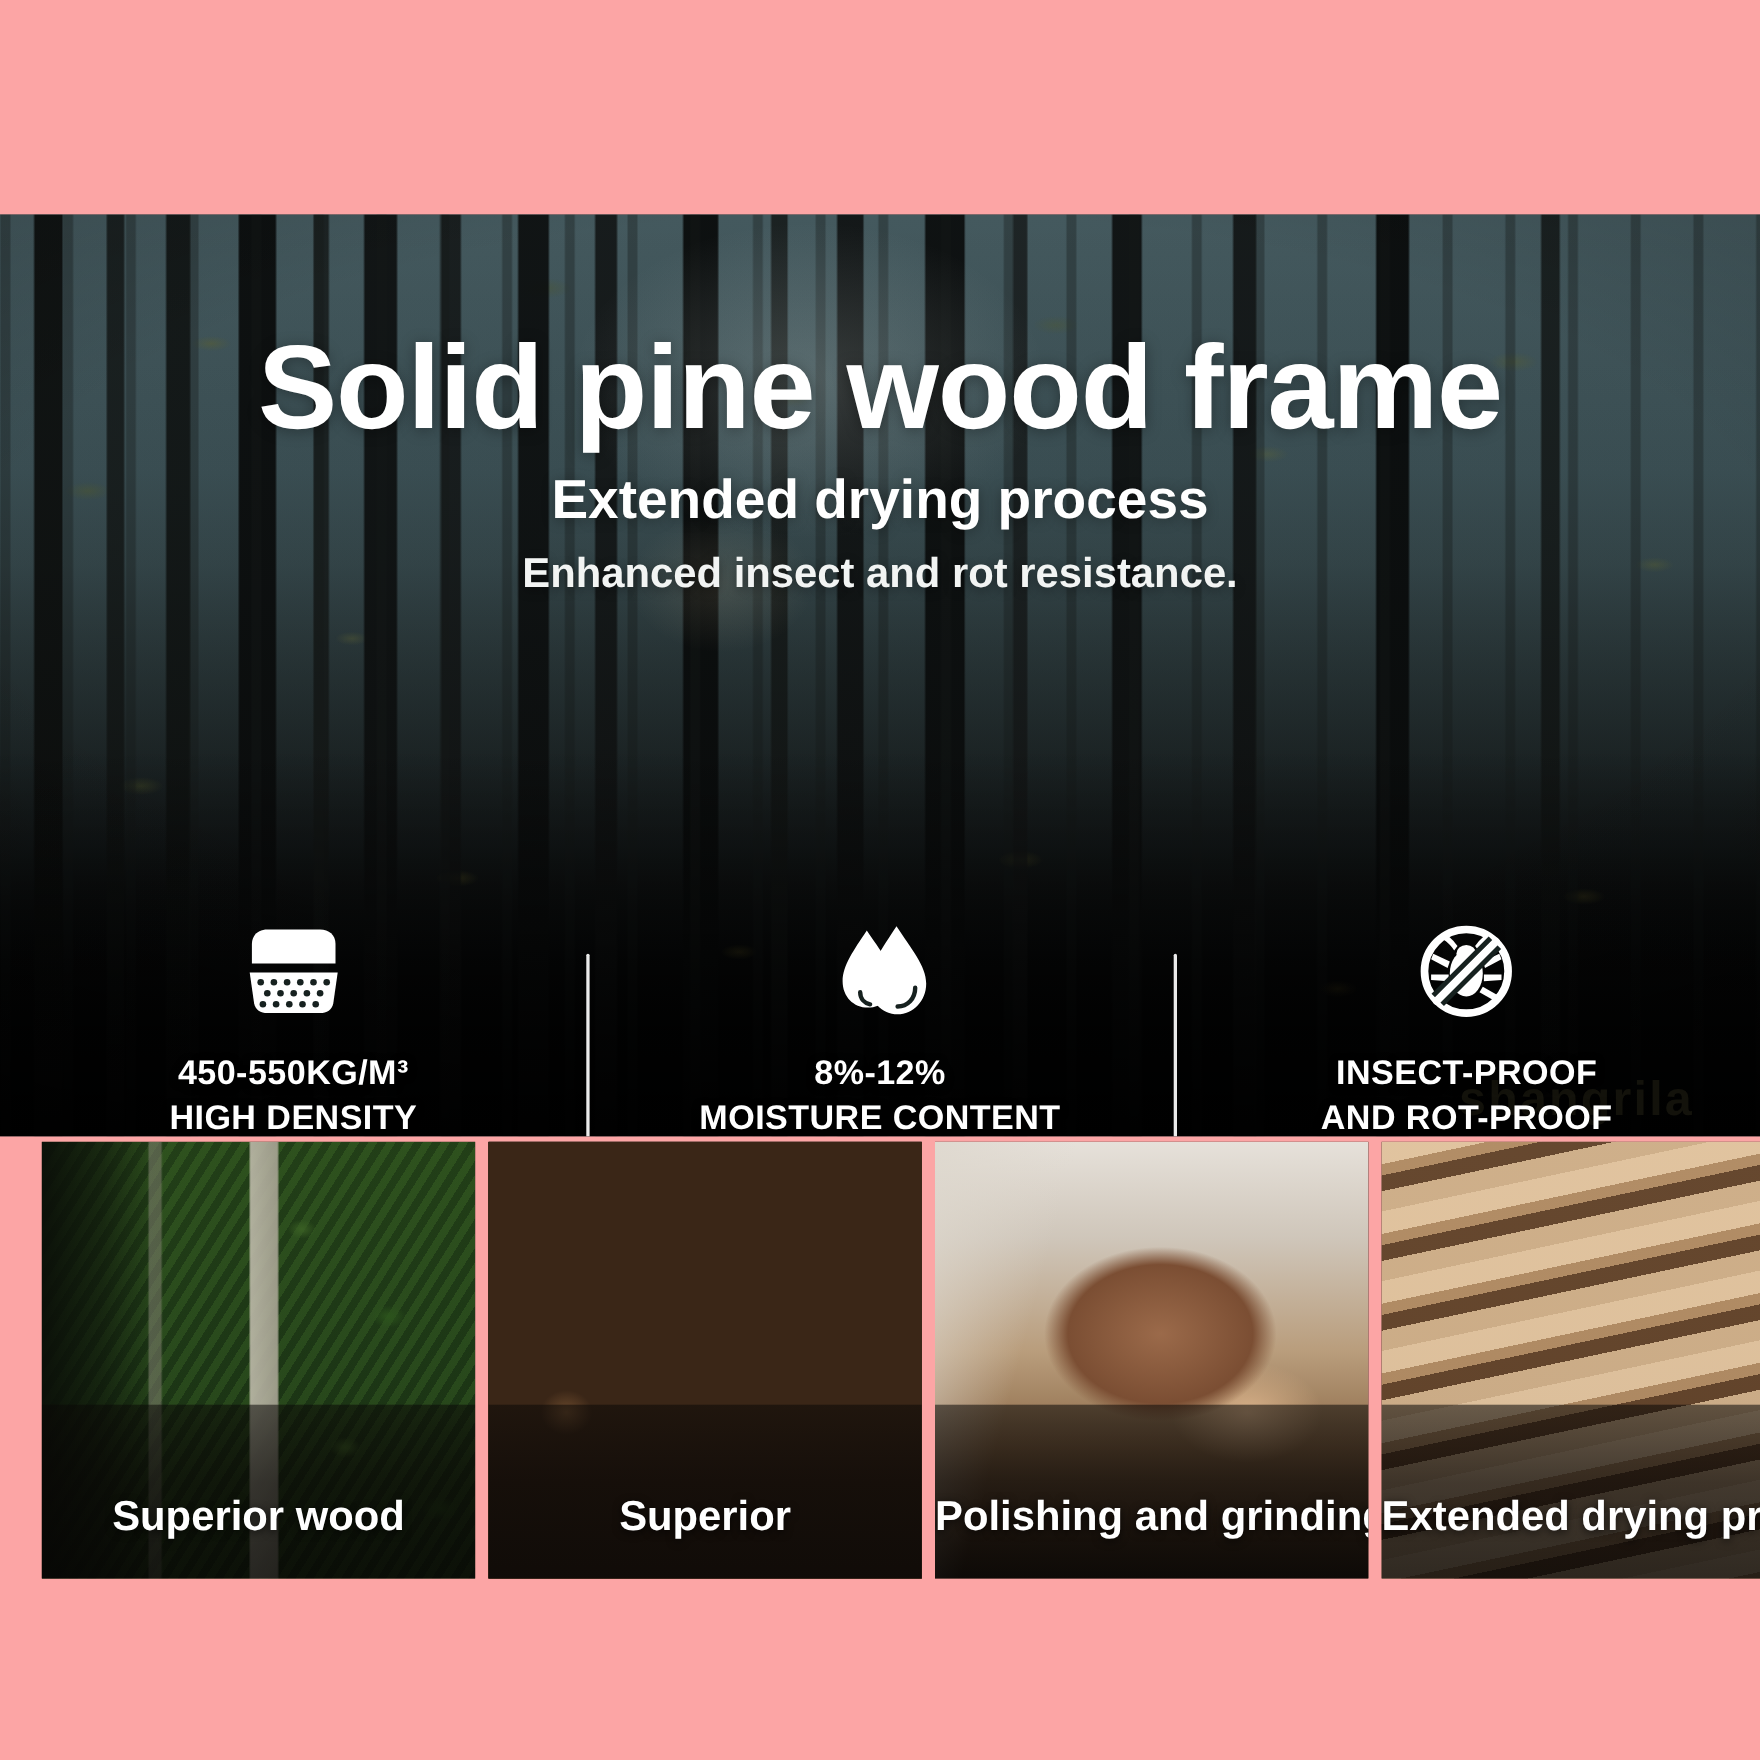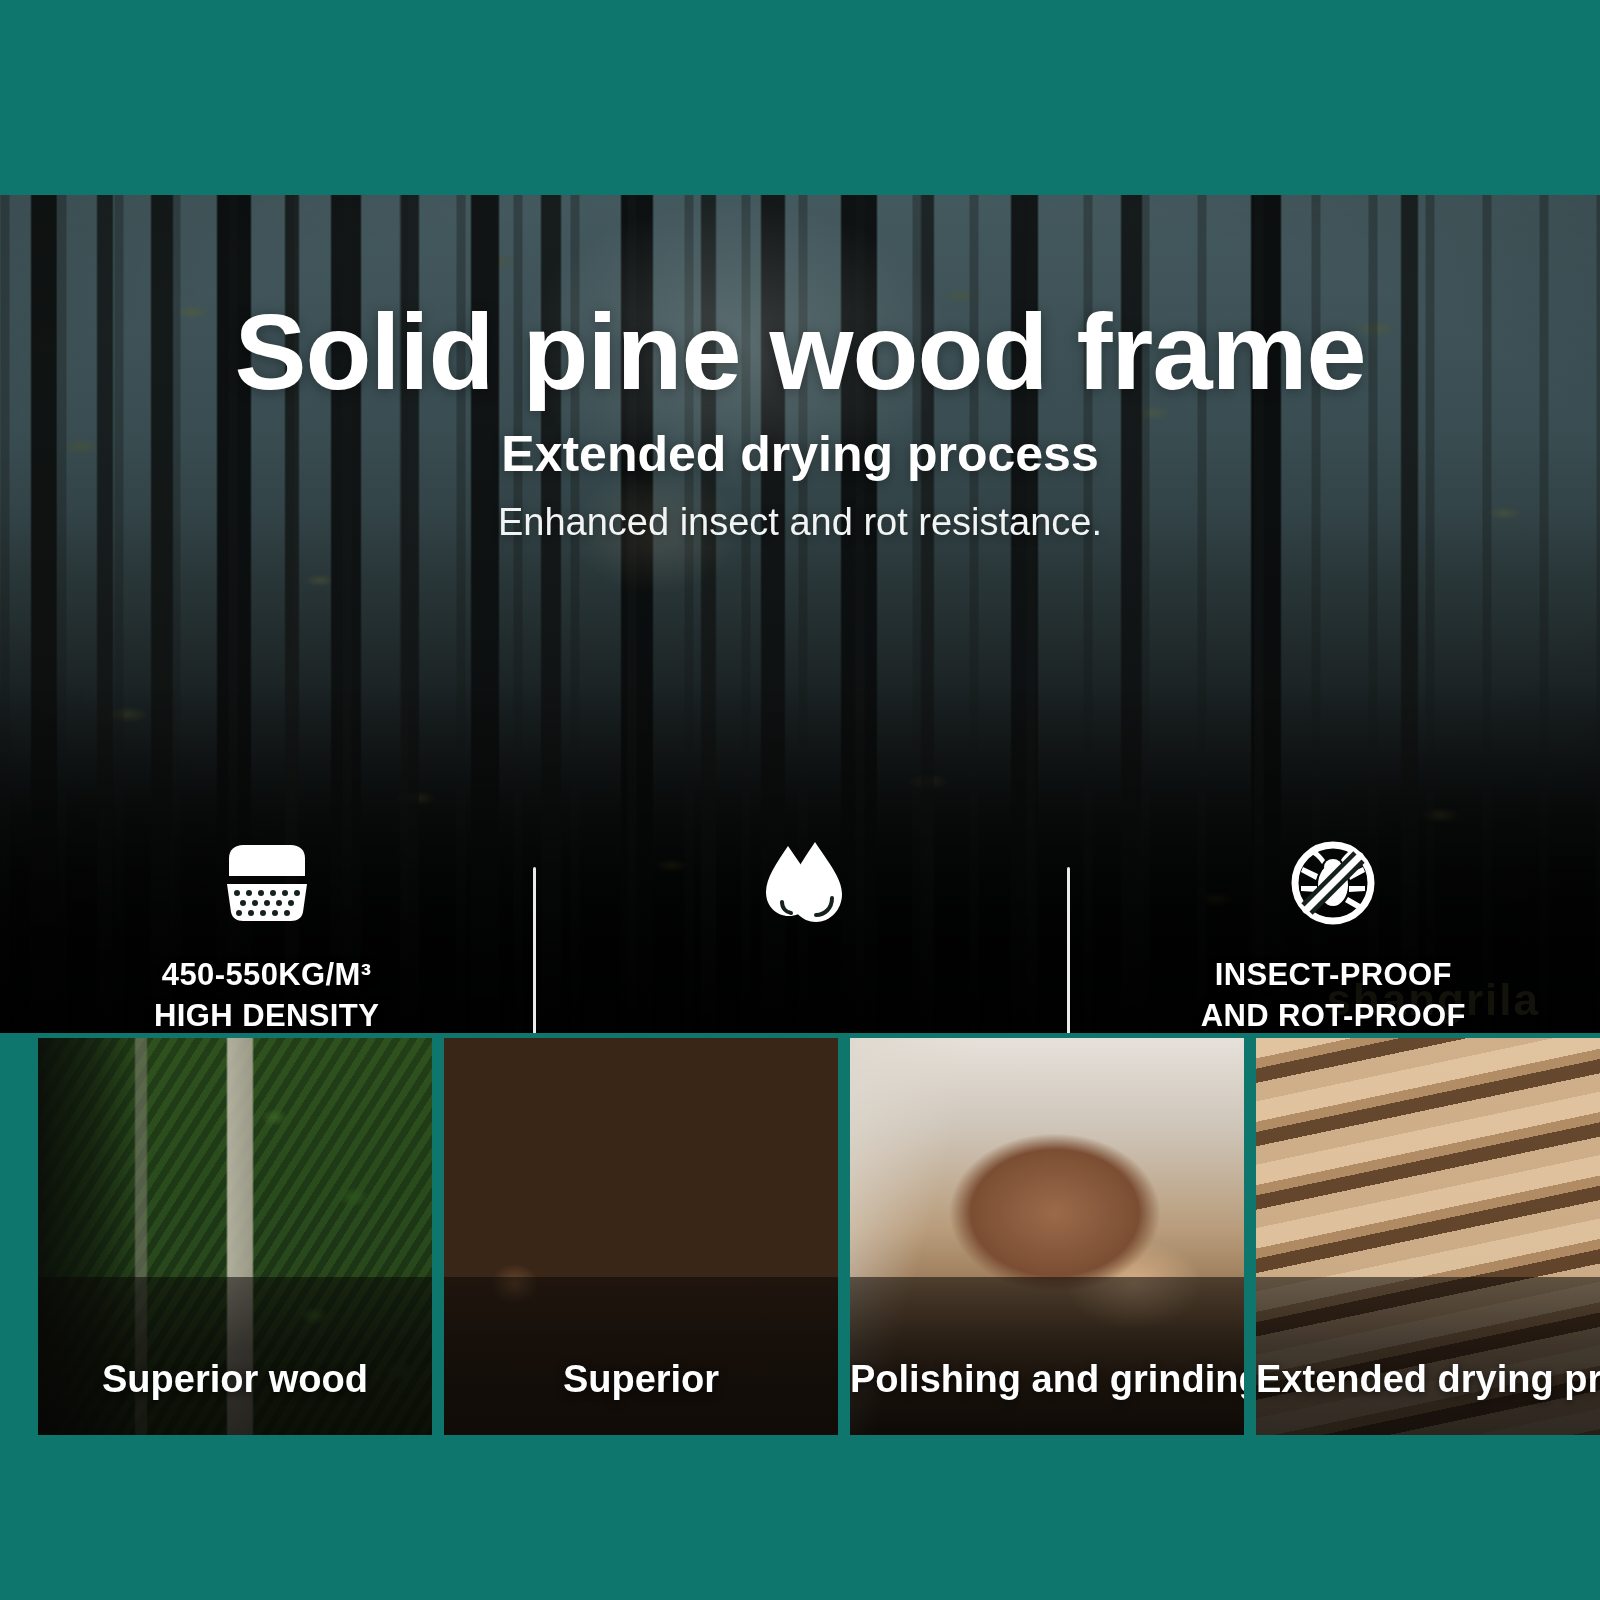--- a/index.html
+++ b/index.html
@@ -6,21 +6,21 @@
   html, body {
     width:1600px; height:1600px;
     background:#ffffff;
     font-family:"Liberation Sans", sans-serif;
     overflow:hidden;
   }
 
   #page {
     position:relative;
     width:1600px; height:1600px;
-    background:#0f766e;
+    background:#fca5a5;
   }
 
   
   .hero {
     position:absolute;
     left:0; top:195px;
     width:1600px; height:838px;
     overflow:hidden;
     background:#2c3a3d;
   }
@@ -138,21 +138,21 @@
     margin-top:16px;
     font-size:50px;
     font-weight:700;
     color:#ffffff;
     letter-spacing:0px;
     text-shadow:0 2px 12px rgba(0,0,0,0.35);
   }
   .hero-tag {
     margin-top:18px;
     font-size:38px;
-    font-weight:400;
+    font-weight:700;
     color:#f2f4f3;
     letter-spacing:0px;
     text-shadow:0 2px 10px rgba(0,0,0,0.4);
   }
 
   
   .features {
     position:absolute; left:0; top:640px;
     width:1600px; height:230px;
     display:flex; z-index:5;
@@ -329,20 +329,24 @@
 
       <div class="feature">
         <div class="feature-icon">
           <svg width="96" height="86" viewBox="0 0 96 86" fill="#ffffff" aria-hidden="true">
             <path d="M36 6 C24 24, 14 38, 14 52 C14 66, 24 76, 37 76 C50 76, 60 66, 60 52 C60 38, 48 24, 36 6 Z"></path>
             <path d="M63 2 C50 22, 38 38, 38 54 C38 70, 50 82, 64 82 C78 82, 90 70, 90 54 C90 38, 76 22, 63 2 Z"></path>
             <path d="M80 58 C80 68, 73 75, 64 75" fill="none" stroke="#16211f" stroke-width="4" stroke-linecap="round"></path>
             <path d="M30 62 C30 68, 34 72, 39 73" fill="none" stroke="#16211f" stroke-width="4" stroke-linecap="round"></path>
           </svg>
         </div>
+        <div class="feature-text">
+          <div>8%-12%</div>
+          <div>MOISTURE CONTENT</div>
+        </div>
       </div>
 
       <div class="feature">
         <div class="feature-icon">
           <svg width="96" height="86" viewBox="0 0 96 86" aria-hidden="true">
             <circle cx="48" cy="43" r="38" fill="none" stroke="#ffffff" stroke-width="7"></circle>
             <g fill="#ffffff">
               <ellipse cx="48" cy="45" rx="15" ry="21"></ellipse>
               <ellipse cx="48" cy="27" rx="9" ry="8"></ellipse>
               <path d="M40 20 C35 13, 31 10, 27 9 L25 13 C29 15, 33 18, 37 24 Z"></path>

